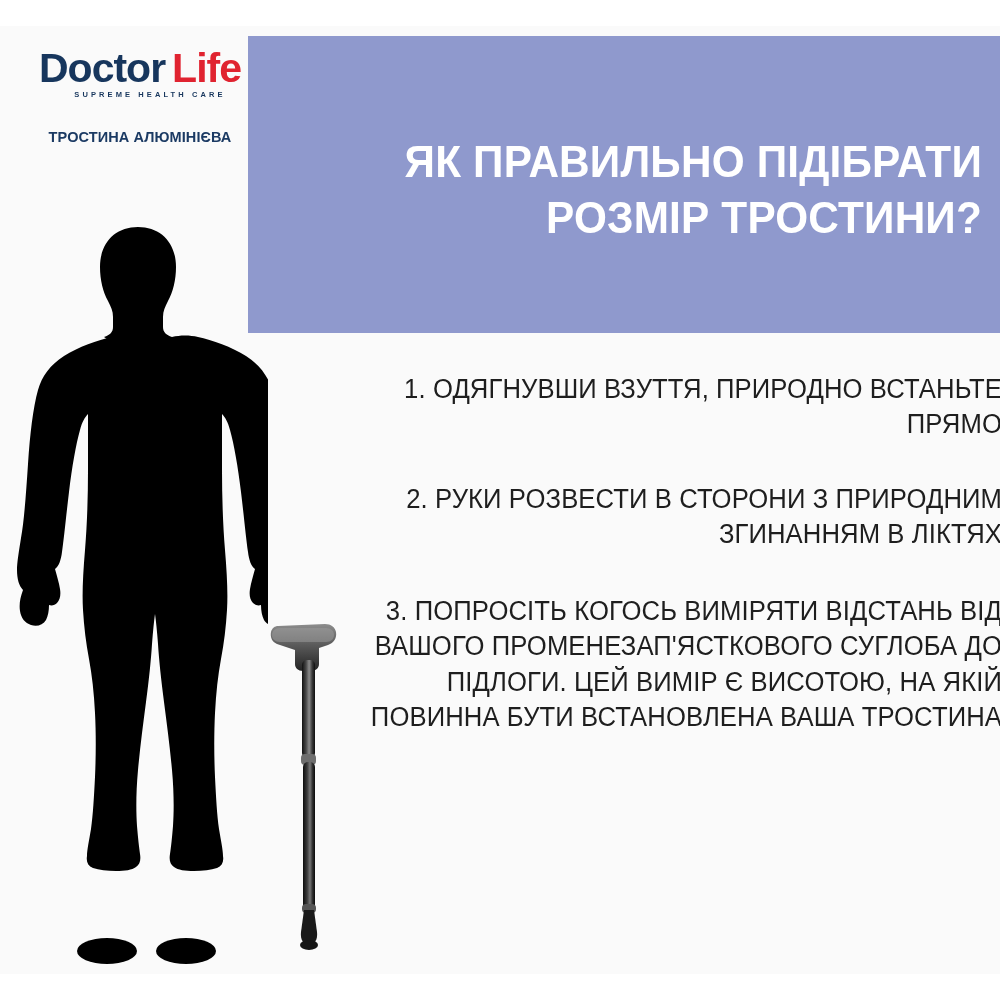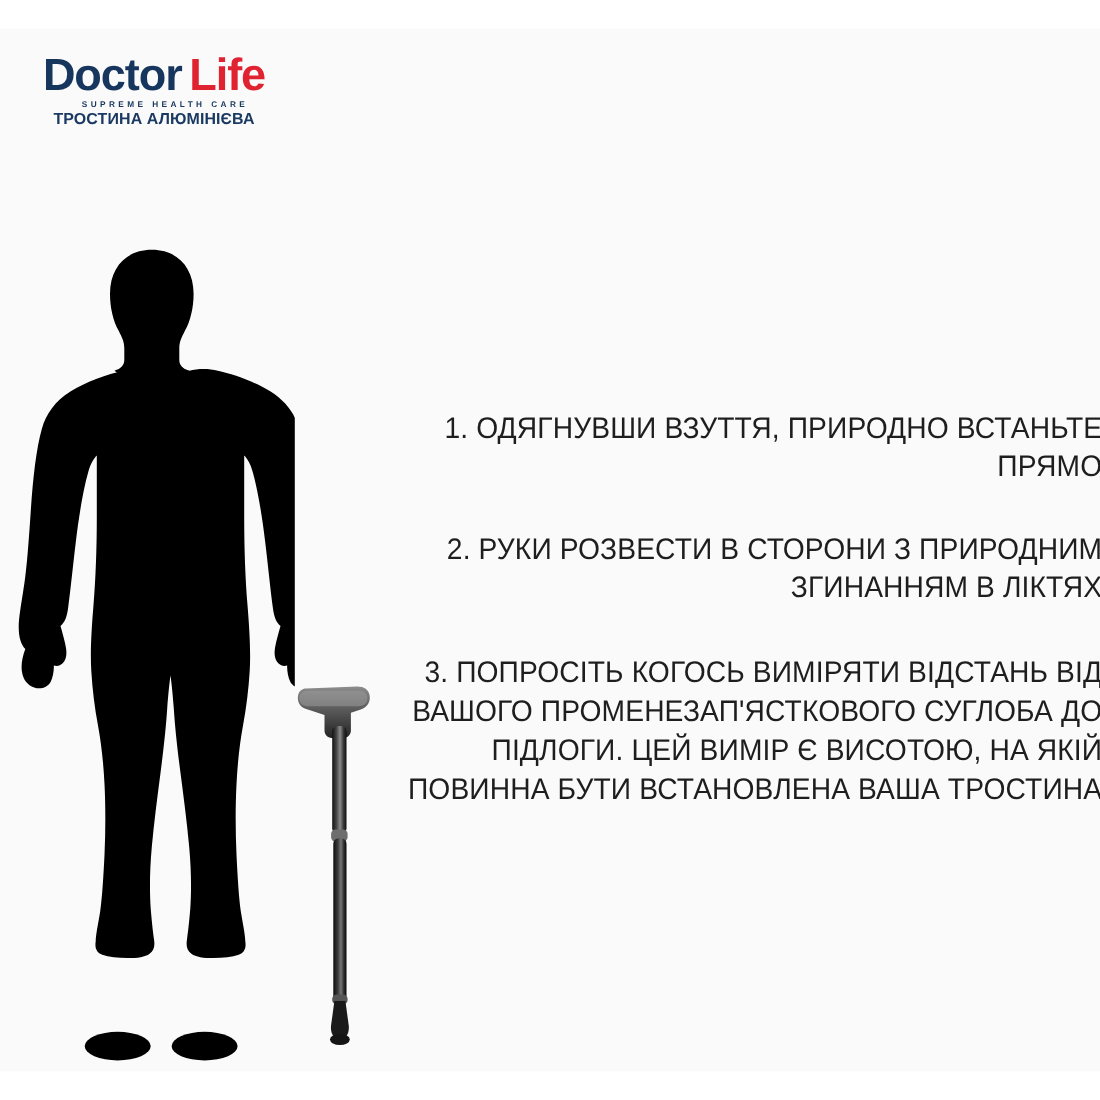--- a/index.html
+++ b/index.html
@@ -28,21 +28,21 @@
     letter-spacing:-1px;white-space:nowrap;
   }
   .logo-doctor{color:#17365d;}
   .logo-life{color:#e02330;margin-left:7px;}
   .logo-tagline{
     margin-top:1px;
     font-size:7.5px;font-weight:bold;color:#17365d;
     letter-spacing:3.1px;white-space:nowrap;padding-left:20px;
   }
   .logo-sub{
-    margin-top:0;
+    margin-top:28px;
     font-size:14.5px;font-weight:bold;color:#1b3a63;
     line-height:1.42;letter-spacing:.1px;white-space:nowrap;
   }
 
   
   .title-panel{
     position:absolute;left:248px;top:36px;width:752px;height:297px;
     background:#8f99cd;
   }
   .title-text{
@@ -87,20 +87,26 @@
   <div class="inner-bg"></div>
 
   <div class="logo-block">
     <div class="logo-wordmark">
       <span class="logo-doctor">Doctor</span><span class="logo-life">Life</span>
     </div>
     <div class="logo-tagline">SUPREME HEALTH CARE</div>
     <div class="logo-sub">ТРОСТИНА АЛЮМІНІЄВА</div>
   </div>
 
+  <div class="title-panel">
+    <div class="title-text">
+      <span class="tline">ЯК ПРАВИЛЬНО ПІДІБРАТИ</span>
+      <span class="tline">РОЗМІР ТРОСТИНИ?</span>
+    </div>
+  </div>
 
   <div class="steps">
     <div class="step step-1">1. ОДЯГНУВШИ ВЗУТТЯ, ПРИРОДНО ВСТАНЬТЕ ПРЯМО</div>
     <div class="step step-2">2. РУКИ РОЗВЕСТИ В СТОРОНИ З ПРИРОДНИМ ЗГИНАННЯМ В ЛІКТЯХ</div>
     <div class="step step-3">3. ПОПРОСІТЬ КОГОСЬ ВИМІРЯТИ ВІДСТАНЬ ВІД ВАШОГО ПРОМЕНЕЗАП'ЯСТКОВОГО СУГЛОБА ДО ПІДЛОГИ. ЦЕЙ ВИМІР Є ВИСОТОЮ, НА ЯКІЙ ПОВИННА БУТИ ВСТАНОВЛЕНА ВАША ТРОСТИНА</div>
   </div>
 
   <div class="figure">
     <svg viewBox="0 0 260 740" xmlns="http://www.w3.org/2000/svg" aria-hidden="true">
       <g fill="#000000">

